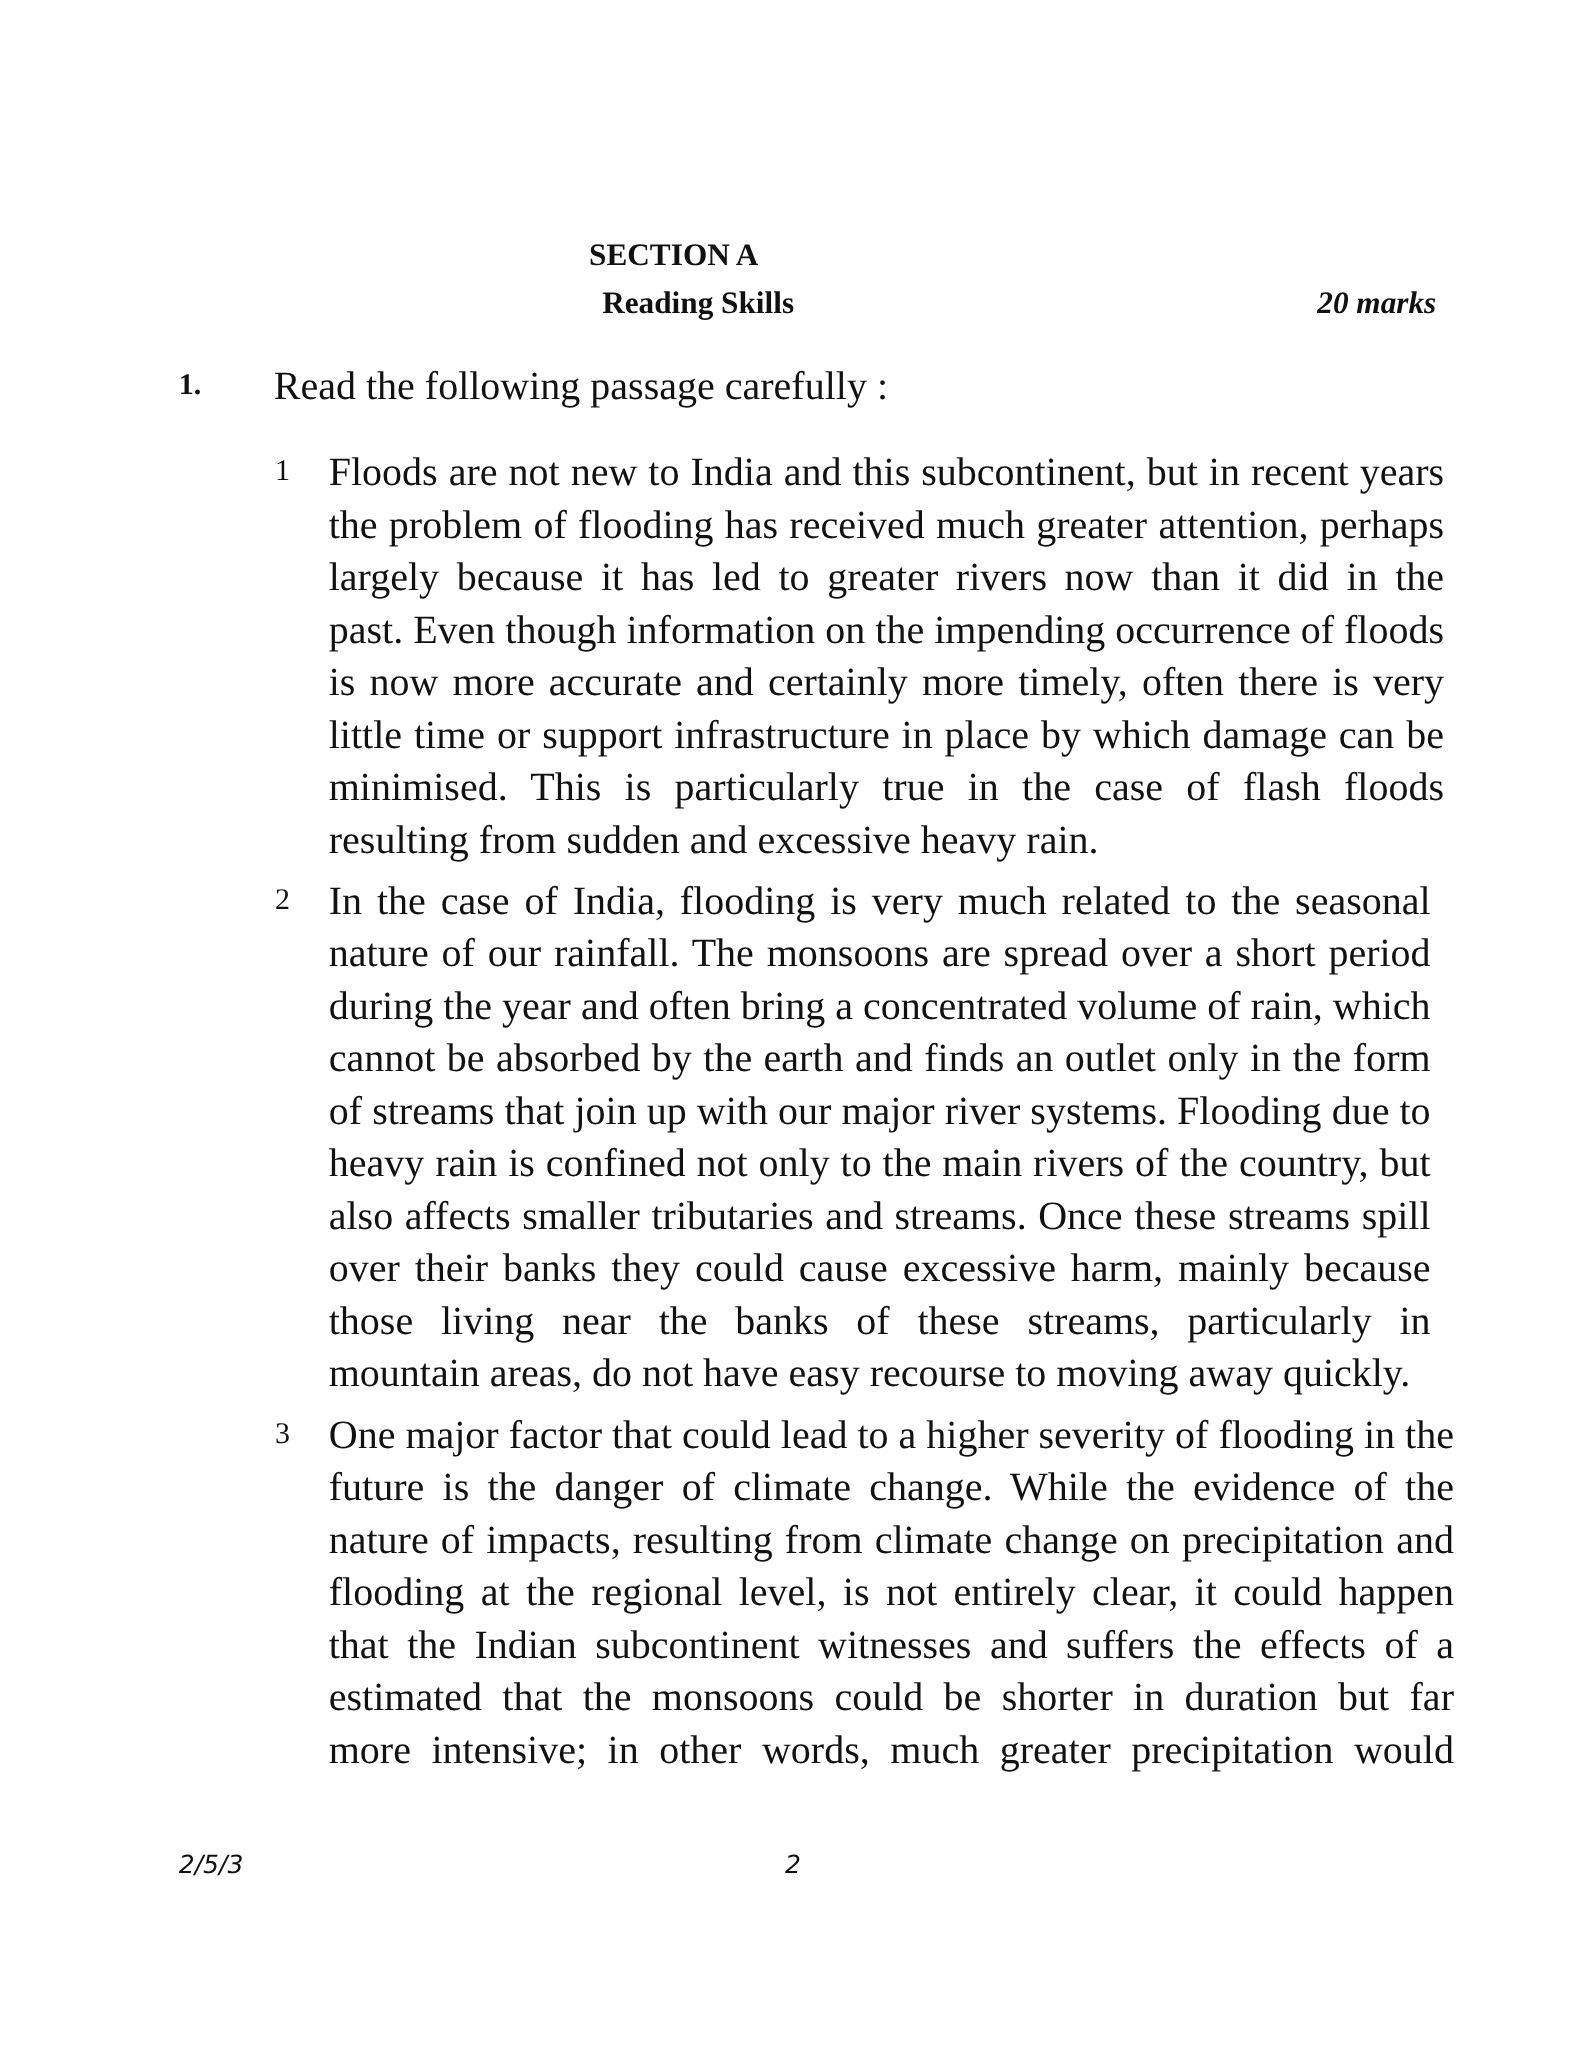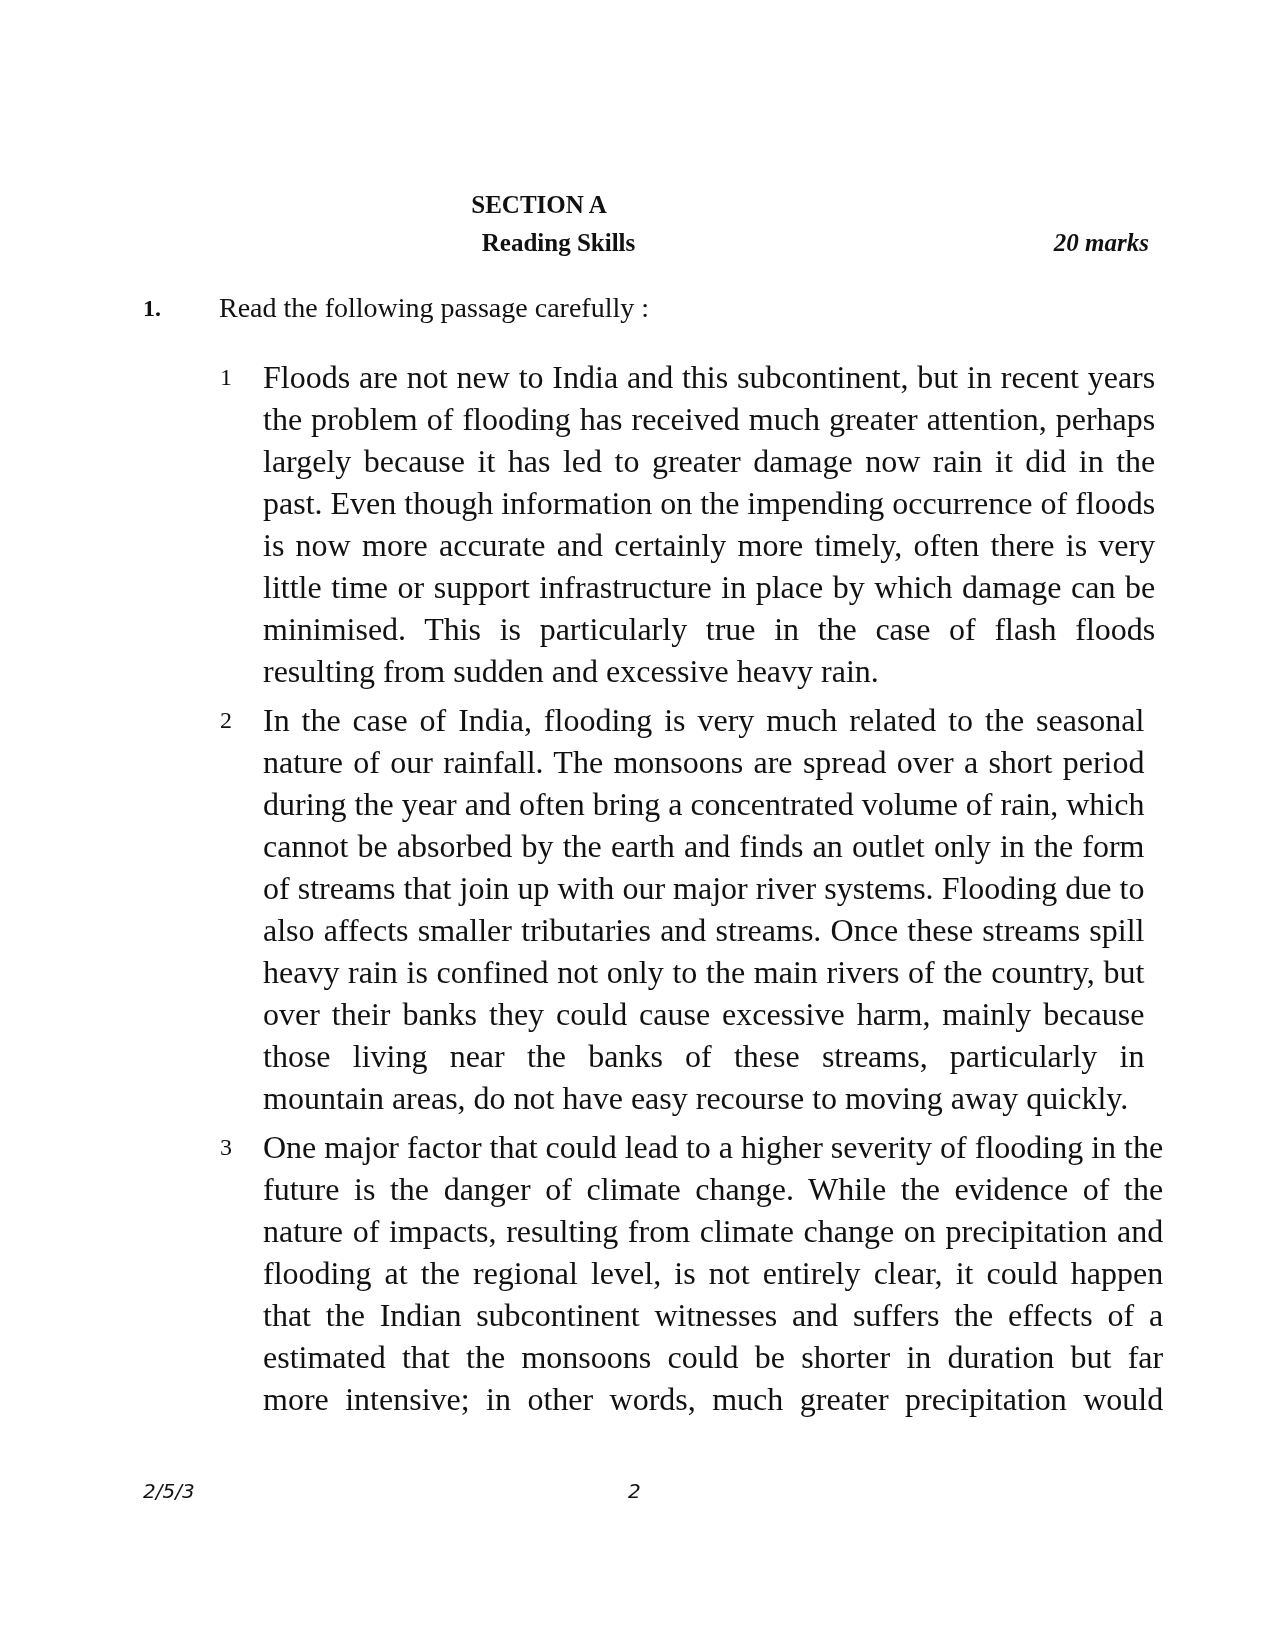--- a/index.html
+++ b/index.html
@@ -17,21 +17,21 @@
   .section-sub {
     left: 0; width: 1117px; top: 228px; text-align: center;
     font-weight: bold; font-size: 25px; line-height: 30px;
   }
   .marks {
     right: 126px; top: 228px; font-weight: bold; font-style: italic;
     font-size: 25px; line-height: 30px;
   }
 
   .q-num { left: 143px; top: 293px; font-weight: bold; font-size: 24px; line-height: 30px; }
-  .q-text { left: 219px; top: 293px; font-size: 28px; line-height: 30px; }
+  .q-text { left: 219px; top: 293px; font-size: 32px; line-height: 30px; }
 
   .passage {
     position: absolute; left: 220px; top: 356px; width: 864px;
   }
   .para { display: flex; margin-bottom: 7px; }
   .para-num {
     width: 43px; flex: 0 0 43px; font-size: 24px; line-height: 42px;
   }
   .para-text {
     flex: 1 1 auto; font-size: 32px; line-height: 42px;
@@ -59,39 +59,39 @@
 <div class="abs q-num">1.</div>
 <div class="abs q-text">Read the following passage carefully :</div>
 
 <div class="passage">
 
   <div class="para">
     <div class="para-num">1</div>
     <div class="para-text">
       <span class="line">Floods are not new to India and this subcontinent, but in recent years</span>
       <span class="line">the problem of flooding has received much greater attention, perhaps</span>
-      <span class="line">largely because it has led to greater damage now rain it did in the</span>
+      <span class="line">largely because it has led to greater rivers now than it did in the</span>
       <span class="line">past. Even though information on the impending occurrence of floods</span>
       <span class="line">is now more accurate and certainly more timely, often there is very</span>
       <span class="line">little time or support infrastructure in place by which damage can be</span>
       <span class="line">minimised. This is particularly true in the case of flash floods</span>
       <span class="line final">resulting from sudden and excessive heavy rain.</span>
     </div>
   </div>
 
   <div class="para">
     <div class="para-num">2</div>
     <div class="para-text">
       <span class="line">In the case of India, flooding is very much related to the seasonal</span>
       <span class="line">nature of our rainfall. The monsoons are spread over a short period</span>
       <span class="line">during the year and often bring a concentrated volume of rain, which</span>
       <span class="line">cannot be absorbed by the earth and finds an outlet only in the form</span>
       <span class="line">of streams that join up with our major river systems. Flooding due to</span>
+      <span class="line">heavy rain is confined not only to the main rivers of the country, but</span>
       <span class="line">also affects smaller tributaries and streams. Once these streams spill</span>
-      <span class="line">heavy rain is confined not only to the main rivers of the country, but</span>
       <span class="line">over their banks they could cause excessive harm, mainly because</span>
       <span class="line">those living near the banks of these streams, particularly in</span>
       <span class="line final">mountain areas, do not have easy recourse to moving away quickly.</span>
     </div>
   </div>
 
   <div class="para">
     <div class="para-num">3</div>
     <div class="para-text">
       <span class="line">One major factor that could lead to a higher severity of flooding in the</span>

